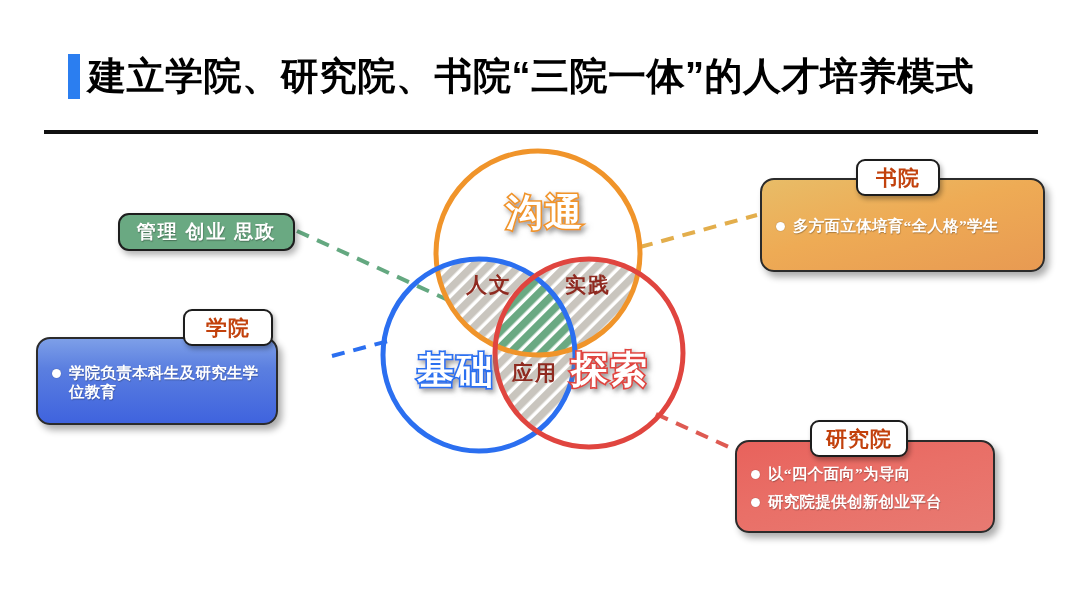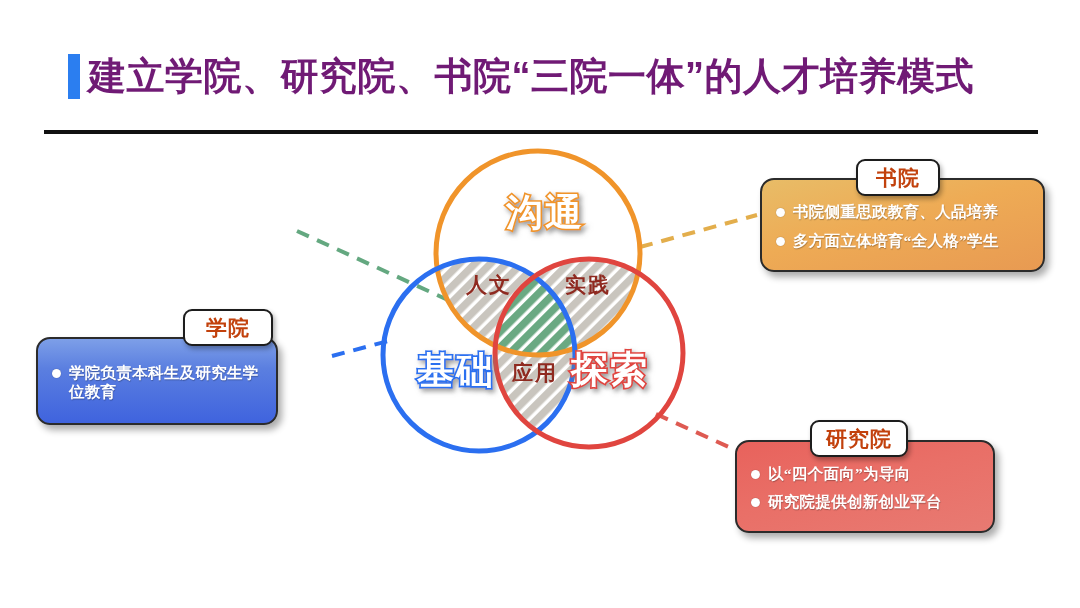--- a/index.html
+++ b/index.html
@@ -30,21 +30,21 @@
   #page-title {
     position: absolute;
     left: 88px;
     top: 50px;
     width: 950px;
     height: 54px;
     font-family: "Liberation Sans", "DejaVu Sans", sans-serif;
     font-weight: bold;
     font-size: 38px;
     line-height: 52px;
-    color: #701a75;
+    color: #000000;
     letter-spacing: 0.5px;
     white-space: nowrap;
   }
   #title-divider {
     position: absolute;
     left: 44px;
     top: 130px;
     width: 994px;
     height: 4px;
     background: #111111;
@@ -222,36 +222,33 @@
 
     <text x="185" y="85" text-anchor="middle" filter="url(#txtshadow)" font-family="Liberation Sans, DejaVu Sans, sans-serif" font-size="37" font-weight="bold" fill="#ffffff" stroke="#f0942a" stroke-width="3.2" paint-order="stroke" letter-spacing="2">沟通</text>
     <text x="96" y="243" text-anchor="middle" filter="url(#txtshadow)" font-family="Liberation Sans, DejaVu Sans, sans-serif" font-size="37" font-weight="bold" fill="#ffffff" stroke="#2b6ff0" stroke-width="3.2" paint-order="stroke" letter-spacing="2">基础</text>
     <text x="250" y="242" text-anchor="middle" filter="url(#txtshadow)" font-family="Liberation Sans, DejaVu Sans, sans-serif" font-size="37" font-weight="bold" fill="#ffffff" stroke="#e0453f" stroke-width="3.2" paint-order="stroke" letter-spacing="2">探索</text>
 
     <text x="129" y="152" text-anchor="middle" font-family="Liberation Serif, DejaVu Serif, serif" font-size="21" font-weight="bold" fill="#8f2a20" letter-spacing="2">人文</text>
     <text x="228" y="152" text-anchor="middle" font-family="Liberation Serif, DejaVu Serif, serif" font-size="21" font-weight="bold" fill="#8f2a20" letter-spacing="2">实践</text>
     <text x="175" y="240" text-anchor="middle" font-family="Liberation Serif, DejaVu Serif, serif" font-size="21" font-weight="bold" fill="#8f2a20" letter-spacing="2">应用</text>
   </svg>
 
+  <div id="pill-green">管理 创业 思政</div>
 
   <div class="callout" id="callout-academy">
     <div class="bullet-row">
       <span class="dot"></span>
       <span>学院负责本科生及研究生学位教育</span>
     </div>
   </div>
   <div class="chip" id="chip-academy">学院</div>
 
   <div class="callout" id="callout-college">
     <div class="bullet-row">
       <span class="dot"></span>
-      <span>书院侧重思政教育、人品培养</span>
-    </div>
-    <div class="bullet-row">
-      <span class="dot"></span>
       <span>多方面立体培育“全人格”学生</span>
     </div>
   </div>
   <div class="chip" id="chip-college">书院</div>
 
   <div class="callout" id="callout-institute">
     <div class="bullet-row">
       <span class="dot"></span>
       <span>以“四个面向”为导向</span>
     </div>

